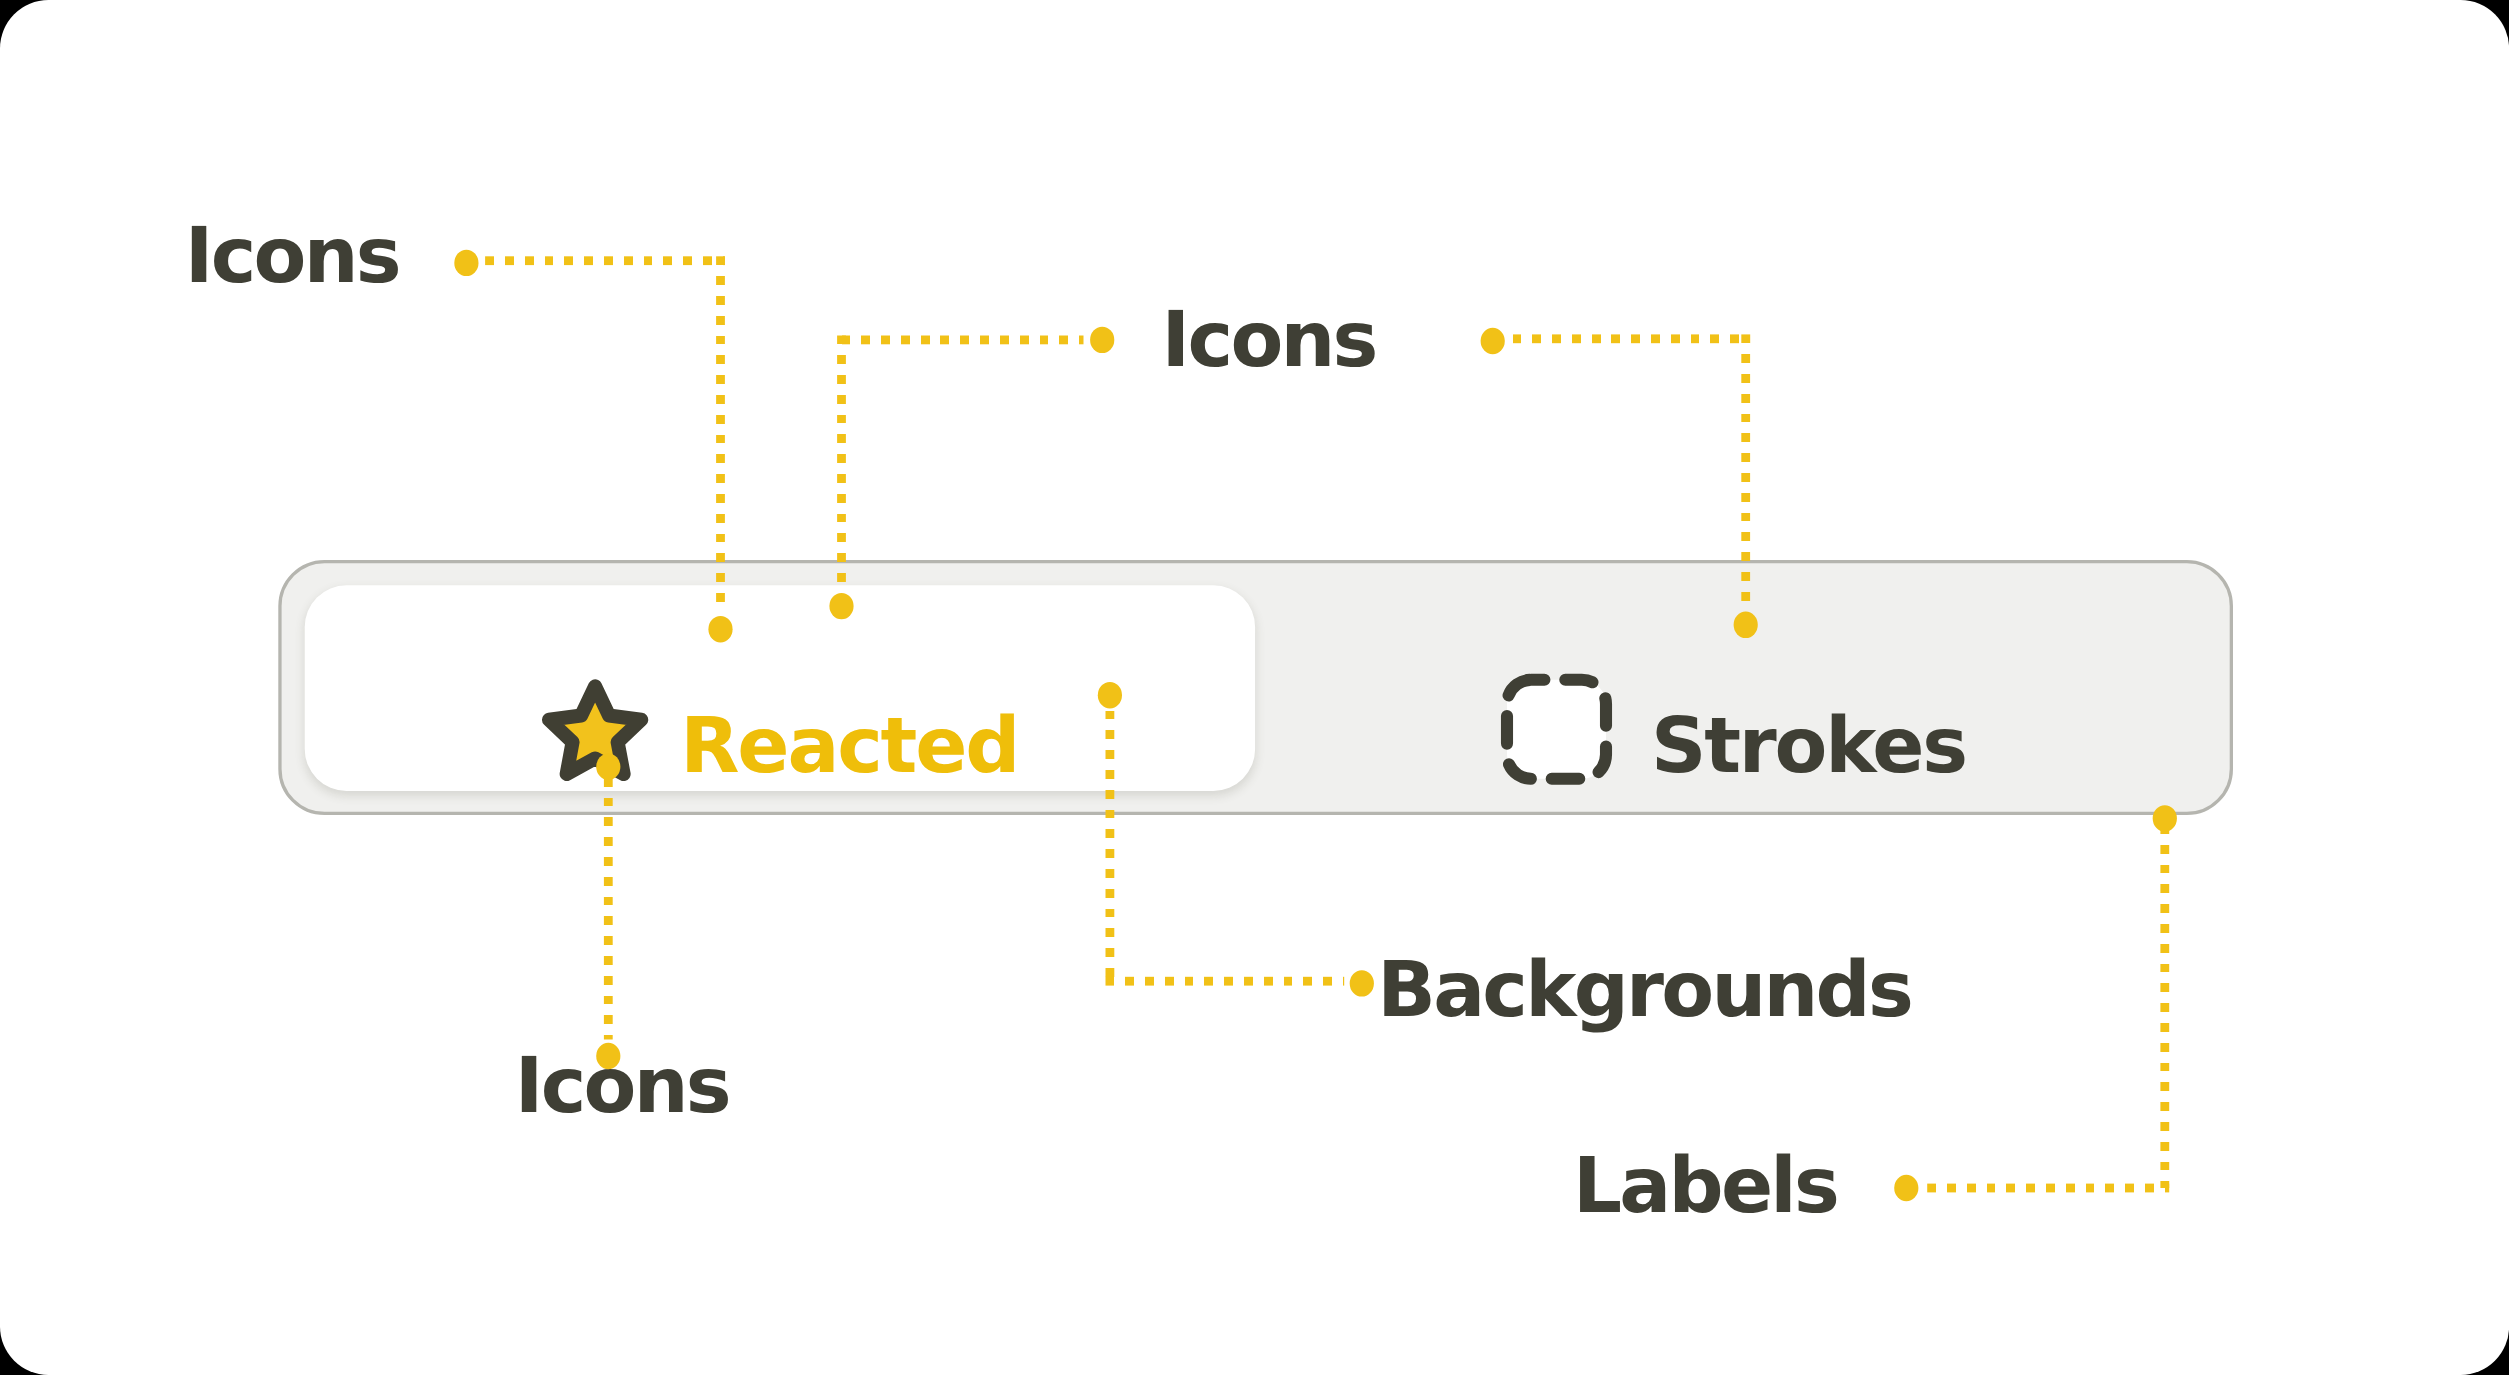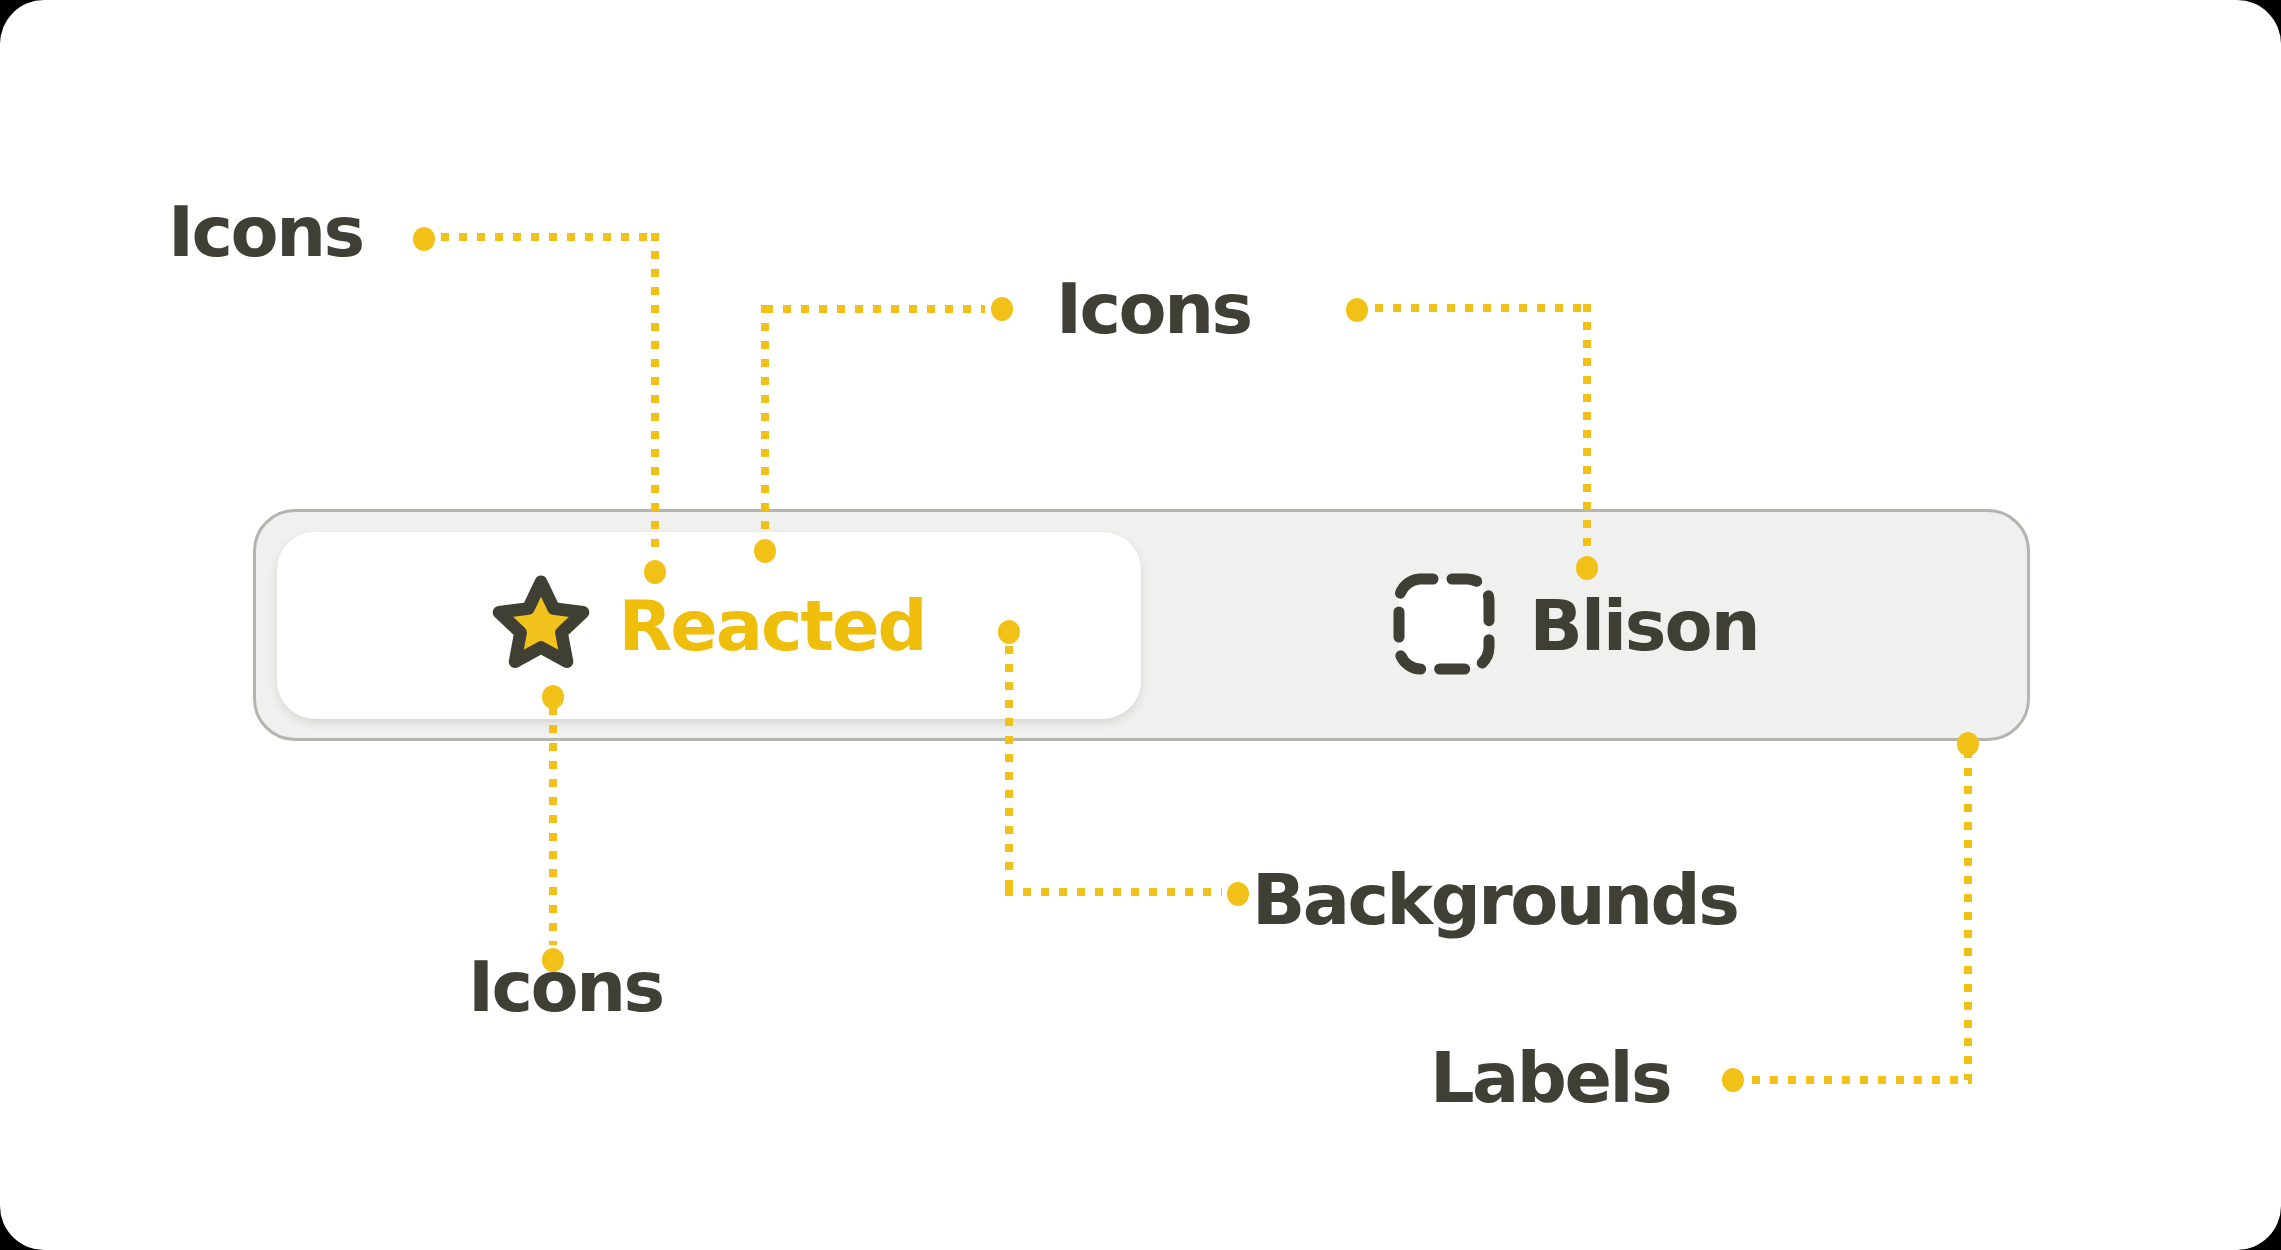--- a/index.html
+++ b/index.html
@@ -24,21 +24,21 @@
   .tabbar{
     position:absolute;left:253px;top:509px;
     width:1777px;height:232px;
     box-sizing:border-box;
     background:var(--container-bg);
     border:3px solid var(--container-border);
     border-radius:42px;
   }
   .tab{
     position:absolute;top:20px;height:187px;
-    display:flex;align-items:center;justify-content:center;
+    display:flex;align-items:flex-end;justify-content:center;
     border-radius:38px;
   }
   .tab.selected{
     left:21px;width:864px;
     background:var(--tab-bg);
     box-shadow:0 4px 9px rgba(90,90,70,0.16);
   }
   .tab.unselected{
     left:885px;width:868px;
     background:transparent;
@@ -85,21 +85,21 @@
       </span>
       <span class="tab-label">Reacted</span>
     </div>
 
     <div class="tab unselected">
       <span class="icon-box">
         <svg width="104" height="104" viewBox="0 0 104 104">
           <rect x="7" y="7" width="90" height="90" rx="22" fill="#FFFFFF" stroke="#3F3F35" stroke-width="11" stroke-dasharray="25 19" stroke-dashoffset="13" stroke-linecap="round"></rect>
         </svg>
       </span>
-      <span class="tab-label">Blison</span>
+      <span class="tab-label">Strokes</span>
     </div>
 
   </div>
 
   <div class="ann-label" style="left:168px;top:232px;">Icons</div>
 
   <div class="ann-label" style="left:1056px;top:309px;">Icons</div>
 
   <div class="ann-label" style="left:468px;top:987px;">Icons</div>
 

